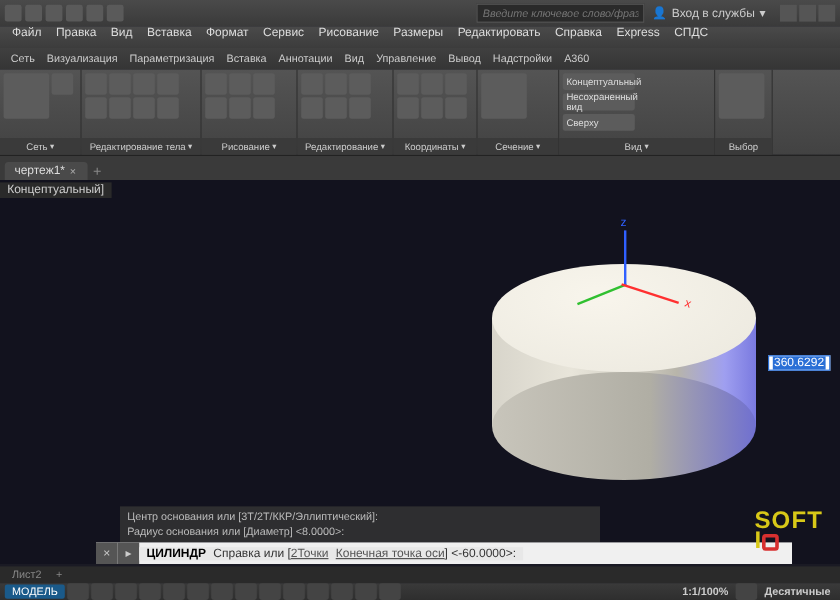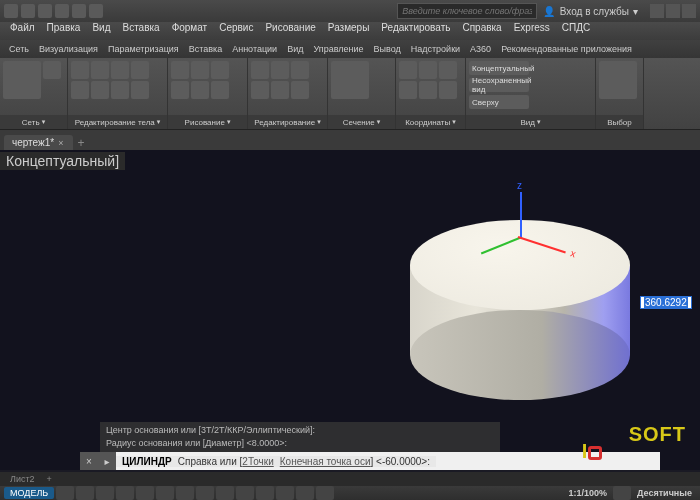--- a/index.html
+++ b/index.html
@@ -34,21 +34,21 @@
 .panel .label .dd { font-size:7px; }
 
 
 .drawtabs { height:20px; background:#3a3a3a; display:flex; align-items:flex-end; padding-left:4px; }
 .drawtabs .tab { background:#4a4a4a; color:#ddd; font-size:10px; padding:2px 10px 2px 8px; border-radius:3px 3px 0 0; display:flex; align-items:center; gap:4px; }
 .drawtabs .tab .x { font-size:9px; color:#aaa; }
 .drawtabs .plus { color:#888; font-size:12px; margin-left:4px; }
 
 
 .viewport { position:absolute; top:150px; left:0; right:0; bottom:30px; background:#12121e; }
-.vplabel { position:absolute; top:2px; left:0; background:#2a2a2a; color:#ccc; font-size:14px; padding:1px 6px; }
+.vplabel { position:absolute; top:2px; left:0; background:#2a2a2a; color:#ccc; font-size:10px; padding:1px 6px; }
 
 
 .scene { position:absolute; top:50px; right:40px; width:280px; height:200px; }
 .cylinder-top { position:absolute; top:20px; left:30px; width:220px; height:90px; background:radial-gradient(ellipse at 40% 30%, #f8f5ec, #ebe8de); border-radius:50%; z-index:3; }
 .cylinder-body { position:absolute; top:65px; left:30px; width:220px; height:90px; background:linear-gradient(90deg,#d8d5cb 0%,#e8e5da 30%,#d0cdc2 55%,#b8b5aa 70%,#9f9ff0 88%,#7a7ae0 100%); z-index:1; }
 .cylinder-bot { position:absolute; top:110px; left:30px; width:220px; height:90px; background:linear-gradient(90deg,#c8c5bb,#b0aea4 60%,#7070d0 100%); border-radius:50%; z-index:2; }
 .axis-z { position:absolute; top:-8px; left:140px; width:2px; height:46px; background:#3060ff; z-index:5; }
 .axis-z::after { content:"z"; position:absolute; top:-12px; left:-3px; color:#3060ff; font-size:10px; }
 .axis-x { position:absolute; top:36px; left:138px; width:50px; height:2px; background:#ff3030; transform:rotate(18deg); transform-origin:left; z-index:5; }
 .axis-x::after { content:"x"; position:absolute; right:-10px; top:-6px; color:#ff3030; font-size:10px; }
@@ -70,21 +70,21 @@
 .sb-tabs { height:14px; background:#2a2a2a; display:flex; align-items:center; padding-left:4px; }
 .sb-tabs span { color:#888; font-size:9px; padding:0 6px; }
 .sb-main { flex:1; background:linear-gradient(#3a3a3a,#2e2e2e); display:flex; align-items:center; padding:0 4px; gap:2px; }
 .sb-main .mode { background:#1a5a8a; color:#fff; font-size:9px; padding:1px 6px; border-radius:2px; }
 .sb-main .si { width:18px; height:14px; background:#444; border-radius:2px; }
 .sb-main .sp { flex:1; }
 .sb-main .txt { color:#ccc; font-size:9px; padding:0 4px;font-weight:bold; }
 
 
 .watermark { position:absolute; bottom:40px; right:14px; font-family:Arial; font-weight:900; font-size:20px; line-height:17px; letter-spacing:1px; text-align:left; z-index:50; }
-.watermark .l1 { color:#d8c818;margin-left:47px; }
+.watermark .l1 { color:#d8c818; }
 .watermark .l2 { color:#d8c818; }
 .watermark .l2 .o { display:inline-block; width:14px; height:14px; border:3px solid #d83030; border-radius:3px; vertical-align:middle; margin-right:2px; }
 </style>
 </head>
 <body>
 
 <div class="titlebar">
   <div class="qat">
     <div class="qi"></div>
     <div class="qi"></div>
@@ -126,21 +126,20 @@
   <span>Сеть</span>
   <span>Визуализация</span>
   <span>Параметризация</span>
   <span>Вставка</span>
   <span>Аннотации</span>
   <span>Вид</span>
   <span>Управление</span>
   <span>Вывод</span>
   <span>Надстройки</span>
   <span>A360</span>
-  <span>Рекомендованные приложения</span>
 </div>
 
 <div class="ribbon">
   <div class="panel" style="width:68px">
     <div class="tools">
       <div class="tbig"></div>
       <div class="t"></div>
     </div>
     <div class="label">
         <span>Сеть</span>
@@ -184,40 +183,40 @@
         <div class="t"></div>
       <div class="t"></div>
         <div class="t"></div>
         <div class="t"></div>
     </div>
     <div class="label">
         <span>Редактирование</span>
         <span class="dd">▾</span>
       </div>
   </div>
+  <div class="panel" style="width:70px">
+    <div class="tools">
+      <div class="t"></div>
+        <div class="t"></div>
+        <div class="t"></div>
+      <div class="t"></div>
+        <div class="t"></div>
+        <div class="t"></div>
+    </div>
+    <div class="label">
+        <span>Координаты</span>
+        <span class="dd">▾</span>
+      </div>
+  </div>
   <div class="panel" style="width:68px">
     <div class="tools">
       <div class="tbig"></div>
     </div>
     <div class="label">
         <span>Сечение</span>
-        <span class="dd">▾</span>
-      </div>
-  </div>
-  <div class="panel" style="width:70px">
-    <div class="tools">
-      <div class="t"></div>
-        <div class="t"></div>
-        <div class="t"></div>
-      <div class="t"></div>
-        <div class="t"></div>
-        <div class="t"></div>
-    </div>
-    <div class="label">
-        <span>Координаты</span>
         <span class="dd">▾</span>
       </div>
   </div>
   <div class="panel" style="width:130px">
     <div class="tools" style="flex-direction:column;gap:3px">
       <div class="tlong">Концептуальный</div>
       <div class="tlong">Несохраненный вид</div>
       <div class="tlong">Сверху</div>
     </div>
     <div class="label">

